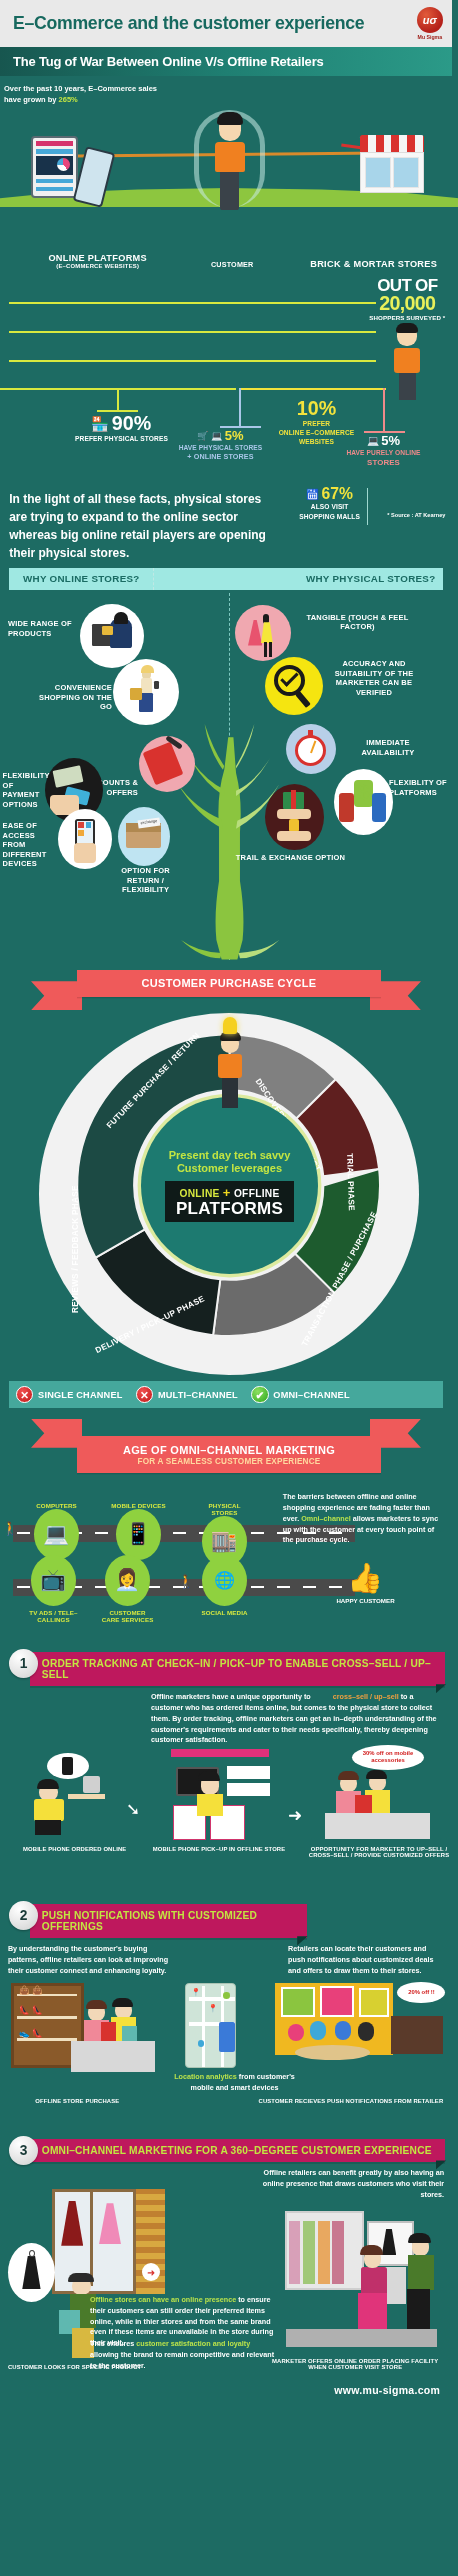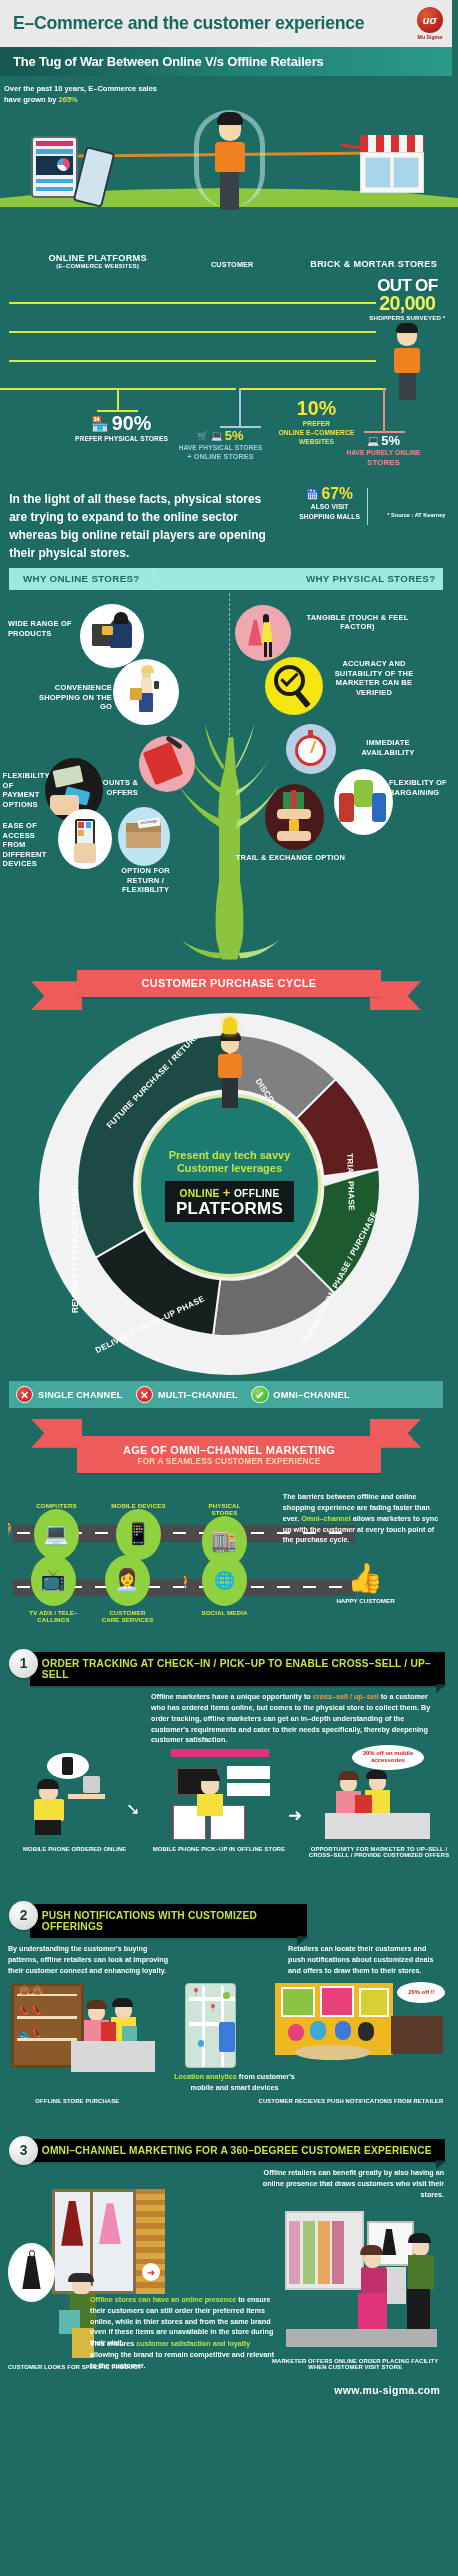--- a/index.html
+++ b/index.html
@@ -185,31 +185,31 @@
 
   
   .red-banner { background:#ef5a5a; text-align:center; padding:5.9px 0; font-size:10.2px; font-weight:bold;
                 letter-spacing:0.2px; border-bottom:2px solid #c94a4a; }
 
   
   .numsec { position:relative; margin-top:9.2px; }
   .numbadge { position:absolute; left:9.2px; top:-2.6px; width:29px;height:29px;border-radius:50%;
     background: radial-gradient(circle at 35% 28%, #fff, #cfcfcf); color:#1a3b38; font-size:13.8px; font-weight:bold;
     display:flex;align-items:center;justify-content:center; z-index:4; box-shadow:0 1.3px 2px rgba(0,0,0,.25);}
-  .numband { margin-left:30px; margin-right:6.6px; background:#000000; position:relative; padding:5.9px 0 5.9px 11.8px;
+  .numband { margin-left:30px; margin-right:6.6px; background:#be185d; position:relative; padding:5.9px 0 5.9px 11.8px;
              box-shadow: 0 2px 0 rgba(0,0,0,.13);}
   .numband h3 { font-size:10.2px; font-weight:bold; color:#c3e542; letter-spacing:0.2px; }
   .numband.short { margin-right:145px; }
   .numband.short2 { margin-right:6.6px; }
   .numtail { position:absolute; right:-0.7px; bottom:-7.9px; width:10.5px;height:9.2px;background:#0d3a34;
              clip-path: polygon(0 0,100% 0,0 100%);}
 
   .body-text { font-size:7.2px; line-height:1.5; font-weight:bold; }
   .c-lime2 { color:#b9e24b; }
-  .c-orange { color:#f0a040; }
+  .c-orange { color:#f0a040;margin-left:20px; }
 
   .illus-row { position:relative; }
   .cap-under { font-size:5.9px; font-weight:bold; letter-spacing:0.1px; text-align:center; }
 
   .speech { background:#fff; border-radius:50%; padding:5.2px 7.9px; color:#d01818; font-size:5.9px;
             font-weight:bold; text-align:center; line-height:1.25; }
 
   .footer { text-align:right; padding:6.6px 11.8px 9.2px; font-size:10.5px; font-weight:bold;
             color:#fff; letter-spacing:0.3px; }
 </style>
@@ -629,21 +629,21 @@
       <div style="position:absolute;left:23.6px;top:35px;width:10.5px;height:13px;background:#f0c030;border-radius:2px;"></div>
       <div style="position:absolute;left:11.8px;top:47px;width:34px;height:9.2px;background:#f0cfa8;border-radius:3.9px;"></div>
     </div>
     <div class="btext" style="left:235px;top:260px;width:111px;text-align:center;">TRAIL &amp; EXCHANGE OPTION</div>
 
     <div class="bubble" style="left:334px;top:176px;width:59px;height:66px;">
       <div style="position:absolute;left:19.7px;top:10.5px;width:19.7px;height:27.5px;background:#8bc53f;border-radius:3.9px;font-size:21px;color:#8bc53f;text-align:center;">$</div>
       <div style="position:absolute;left:5.2px;top:23.6px;width:14.4px;height:29px;background:#c0392b;border-radius:3.3px;"></div>
       <div style="position:absolute;left:38px;top:23.6px;width:14.4px;height:29px;background:#2b6ac0;border-radius:3.3px;"></div>
     </div>
-    <div class="btext" style="left:389px;top:185px;width:66px;text-align:left;">FLEXIBLITY OF BARGAINING</div>
+    <div class="btext" style="left:389px;top:185px;width:66px;text-align:left;">FLEXIBLITY OF PLATFORMS</div>
   </div>
 
   <div class="ribbon-wrap">
     <div class="rtail-l"></div>
     <div class="rtail-r"></div>
     <div class="rfold-l"></div>
     <div class="rfold-r"></div>
     <div class="ribbon">
       <div class="r1">CUSTOMER PURCHASE CYCLE</div>
     </div>

